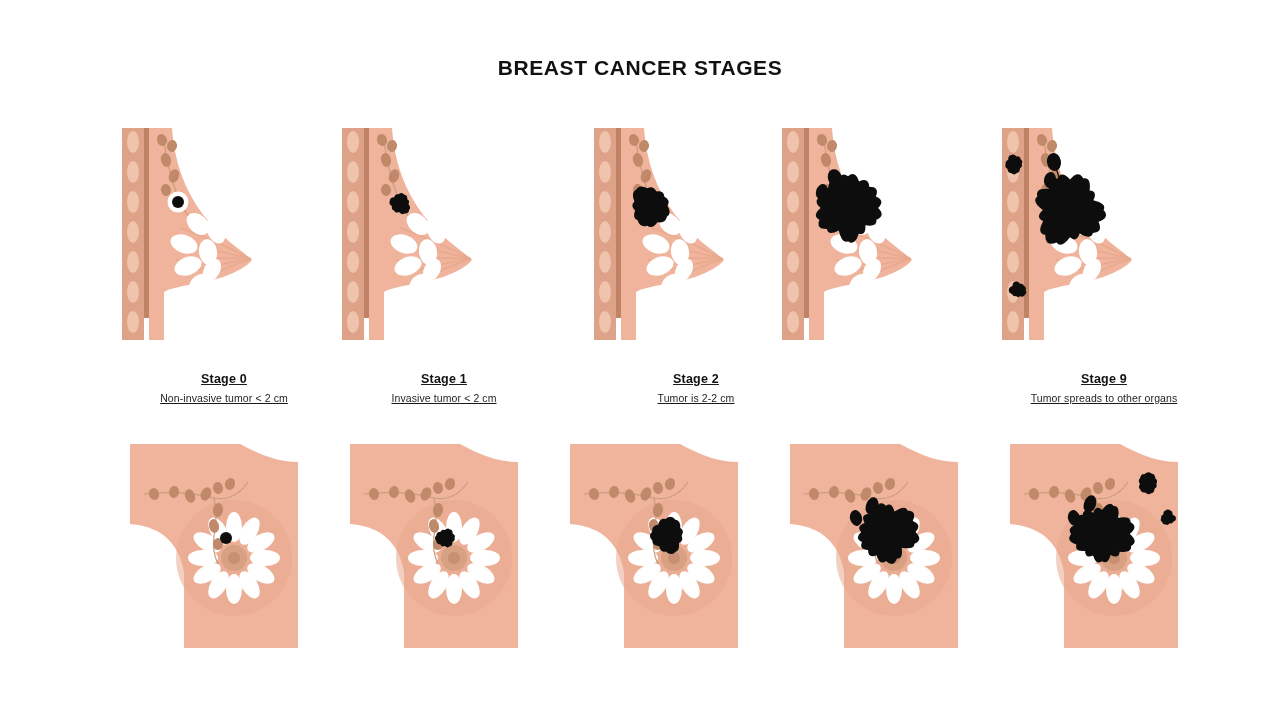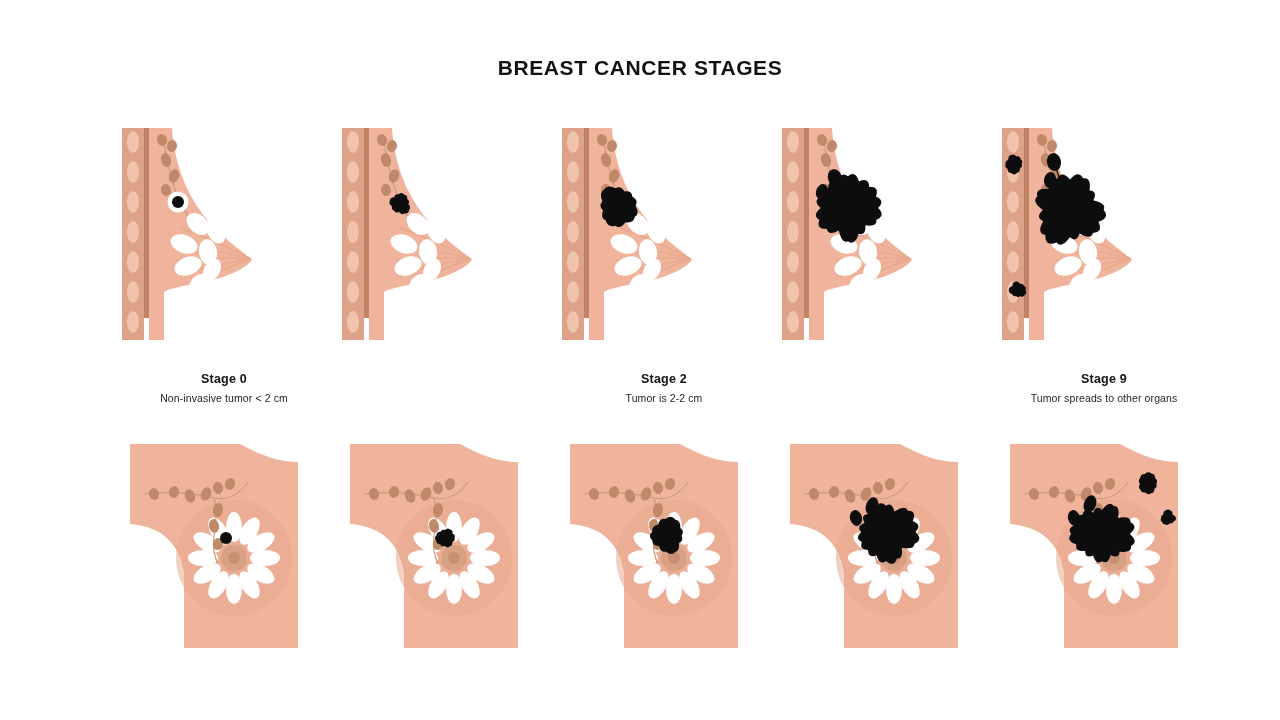--- a/index.html
+++ b/index.html
@@ -43,20 +43,21 @@
     left: 0;
     width: 224px;
     height: 230px;
   }
   .caption-block {
     position: absolute;
     top: 252px;
     left: 0;
     width: 224px;
     text-align: center;
+    text-decoration: underline;
   }
   .caption-title {
     font-size: 12.5px;
     font-weight: bold;
     color: #111111;
     letter-spacing: 0.2px;
   }
   .caption-desc {
     margin-top: 6px;
     font-size: 10.5px;
@@ -206,20 +207,24 @@
             <ellipse cx="54" cy="40" rx="5" ry="7" fill="#c08a6a" transform="rotate(-15 54 40)"></ellipse>
             <ellipse cx="62" cy="56" rx="5" ry="7" fill="#c08a6a" transform="rotate(20 62 56)"></ellipse>
             <ellipse cx="54" cy="70" rx="5" ry="6" fill="#c08a6a" transform="rotate(-10 54 70)"></ellipse>
             <ellipse cx="66" cy="80" rx="5" ry="6" fill="#c08a6a" transform="rotate(15 66 80)"></ellipse>
           </g>
           <g>
             <path d="M 76.43 84.00 Q 79.40 87.81 77.11 89.86 Q 76.76 94.01 72.36 93.54 Q 70.07 95.48 66.83 92.12 Q 63.49 93.61 62.23 90.66 Q 59.05 89.86 60.00 86.35 Q 56.17 83.58 57.81 81.01 Q 57.64 77.75 62.26 77.37 Q 63.36 73.40 66.61 74.32 Q 69.87 71.63 72.27 74.64 Q 75.55 74.85 75.34 79.29 Q 78.24 80.94 76.43 84.00 Z" fill="#0d0d0d"></path>
           </g>
         </svg>
       </div>
+      <div class="caption-block">
+        <div class="caption-title">Stage 1</div>
+        <div class="caption-desc">Invasive tumor &lt; 2 cm</div>
+      </div>
     </div>
     <div class="front-column" style="left: 342px;">
       <svg width="224" height="230" viewBox="0 0 224 230">
         <path d="M 8 22 L 8 92 C 34 94 56 106 62 140 L 62 216 L 176 216 L 176 30 C 150 30 130 18 118 12 L 8 12 Z" fill="#efb49b"></path>
         <circle cx="112" cy="126" r="58" fill="#e8a98f" opacity="0.55"></circle>
         <g>
           <ellipse cx="143" cy="126" rx="8" ry="15" fill="#ffffff" transform="rotate(90 143 126)"></ellipse>
           <ellipse cx="138.8467875173176" cy="141.5" rx="8" ry="15" fill="#ffffff" transform="rotate(120 138.8467875173176 141.5)"></ellipse>
           <ellipse cx="127.5" cy="152.8467875173176" rx="8" ry="15" fill="#ffffff" transform="rotate(150 127.5 152.8467875173176)"></ellipse>
           <ellipse cx="112" cy="157" rx="8" ry="15" fill="#ffffff" transform="rotate(180 112 157)"></ellipse>
@@ -246,21 +251,21 @@
           <ellipse cx="108" cy="52" rx="5" ry="6" fill="#c08a6a" transform="rotate(20 108 52)"></ellipse>
           <ellipse cx="96" cy="78" rx="5" ry="7" fill="#c08a6a" transform="rotate(8 96 78)"></ellipse>
           <ellipse cx="92" cy="94" rx="5" ry="7" fill="#c08a6a" transform="rotate(-12 92 94)"></ellipse>
           <ellipse cx="96" cy="112" rx="5" ry="6" fill="#c08a6a" transform="rotate(12 96 112)"></ellipse>
         </g>
         <g>
           <path d="M 112.52 106.00 Q 113.66 108.65 110.34 110.08 Q 110.60 114.08 107.82 114.36 Q 105.73 116.62 102.85 113.98 Q 99.62 115.38 98.41 112.45 Q 94.10 112.03 94.35 108.83 Q 91.50 106.01 94.42 103.19 Q 94.27 100.13 98.61 99.78 Q 99.75 96.78 102.86 98.05 Q 105.80 95.25 107.92 97.42 Q 110.89 97.64 110.68 101.71 Q 113.88 103.21 112.52 106.00 Z" fill="#0d0d0d"></path>
         </g>
       </svg>
     </div>
-    <div class="stage-column" style="left: 552px;">
+    <div class="stage-column" style="left: 584px;">
       <div class="side-view-wrap">
         <svg width="224" height="230" viewBox="0 0 224 230">
           <g>
             <rect x="10" y="8" width="22" height="212" fill="#dda288"></rect>
             <ellipse cx="21" cy="22" rx="6" ry="11" fill="#f0c3ad"></ellipse>
             <ellipse cx="21" cy="52" rx="6" ry="11" fill="#f0c3ad"></ellipse>
             <ellipse cx="21" cy="82" rx="6" ry="11" fill="#f0c3ad"></ellipse>
             <ellipse cx="21" cy="112" rx="6" ry="11" fill="#f0c3ad"></ellipse>
             <ellipse cx="21" cy="142" rx="6" ry="11" fill="#f0c3ad"></ellipse>
             <ellipse cx="21" cy="172" rx="6" ry="11" fill="#f0c3ad"></ellipse>

